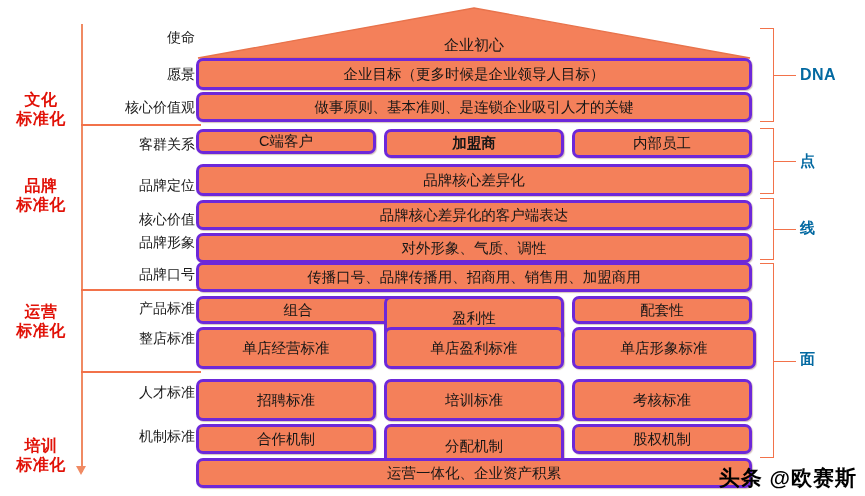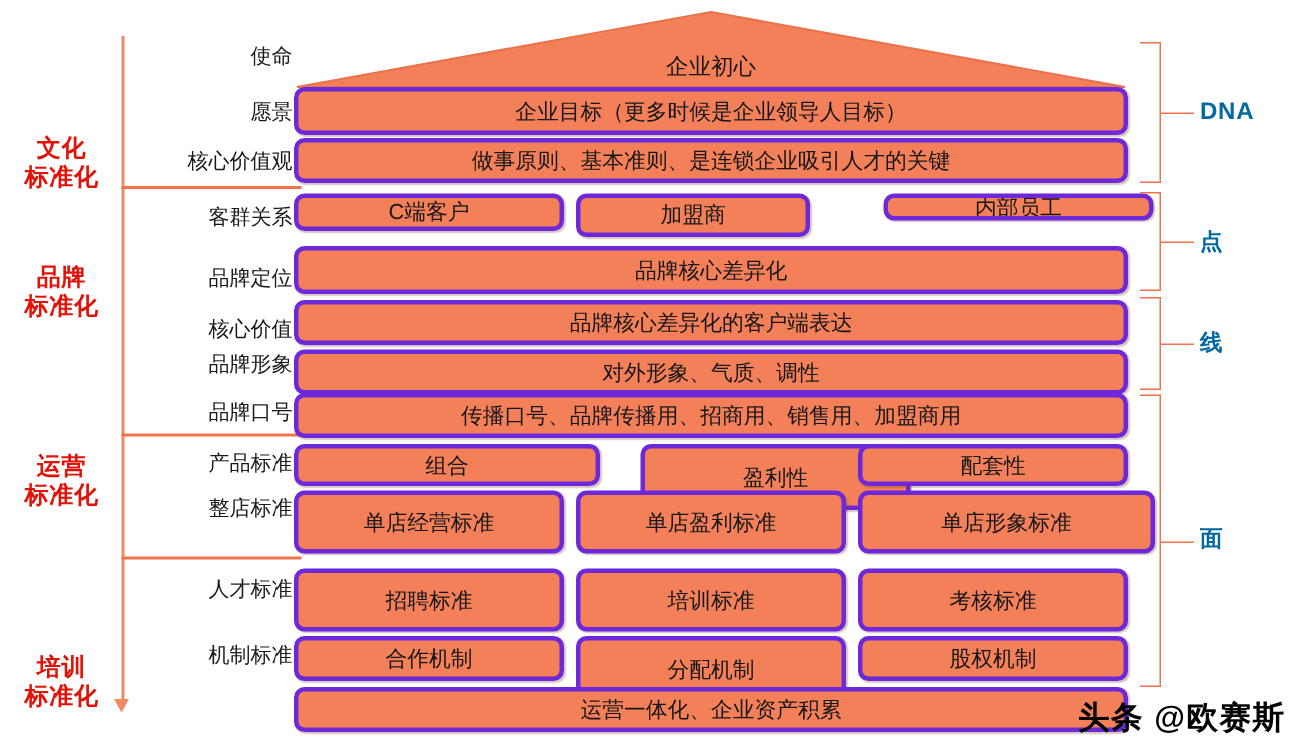--- a/index.html
+++ b/index.html
@@ -194,54 +194,54 @@
   <div id="bars">
       <div class="bar" style="left: 196px; top: 58px; width: 556px; height: 32px;">
         <span>企业目标（更多时候是企业领导人目标）</span>
       </div>
       <div class="bar" style="left: 196px; top: 92px; width: 556px; height: 30px;">
         <span>做事原则、基本准则、是连锁企业吸引人才的关键</span>
       </div>
       <div class="bar" style="left: 196px; top: 129px; width: 180px; height: 25px;">
         <span>C端客户</span>
       </div>
-      <div class="bar" style="left: 384px; top: 129px; width: 156px; height: 29px;">
+      <div class="bar" style="left: 384px; top: 129px; width: 180px; height: 29px; font-weight: bold;">
         <span>加盟商</span>
       </div>
-      <div class="bar" style="left: 572px; top: 129px; width: 180px; height: 18px; margin-left: 17px;">
+      <div class="bar" style="left: 572px; top: 129px; width: 180px; height: 29px;">
         <span>内部员工</span>
       </div>
       <div class="bar" style="left: 196px; top: 164px; width: 556px; height: 32px;">
         <span>品牌核心差异化</span>
       </div>
       <div class="bar" style="left: 196px; top: 200px; width: 556px; height: 30px;">
         <span>品牌核心差异化的客户端表达</span>
       </div>
       <div class="bar" style="left: 196px; top: 233px; width: 556px; height: 30px;">
         <span>对外形象、气质、调性</span>
       </div>
       <div class="bar" style="left: 196px; top: 262px; width: 556px; height: 30px;">
         <span>传播口号、品牌传播用、招商用、销售用、加盟商用</span>
       </div>
       <div class="bar" style="left: 196px; top: 296px; width: 204px; height: 28px;">
         <span>组合</span>
       </div>
-      <div class="bar" style="left: 384px; top: 296px; width: 180px; height: 44px; margin-left: 43px;">
+      <div class="bar" style="left: 384px; top: 296px; width: 180px; height: 44px;">
         <span>盈利性</span>
       </div>
       <div class="bar" style="left: 572px; top: 296px; width: 180px; height: 28px;">
         <span>配套性</span>
       </div>
       <div class="bar" style="left: 196px; top: 327px; width: 180px; height: 42px;">
         <span>单店经营标准</span>
       </div>
       <div class="bar" style="left: 384px; top: 327px; width: 180px; height: 42px;">
         <span>单店盈利标准</span>
       </div>
-      <div class="bar" style="left: 572px; top: 327px; width: 198px; height: 42px;">
+      <div class="bar" style="left: 572px; top: 327px; width: 184px; height: 42px;">
         <span>单店形象标准</span>
       </div>
       <div class="bar" style="left: 196px; top: 379px; width: 180px; height: 42px;">
         <span>招聘标准</span>
       </div>
       <div class="bar" style="left: 384px; top: 379px; width: 180px; height: 42px;">
         <span>培训标准</span>
       </div>
       <div class="bar" style="left: 572px; top: 379px; width: 180px; height: 42px;">
         <span>考核标准</span>

